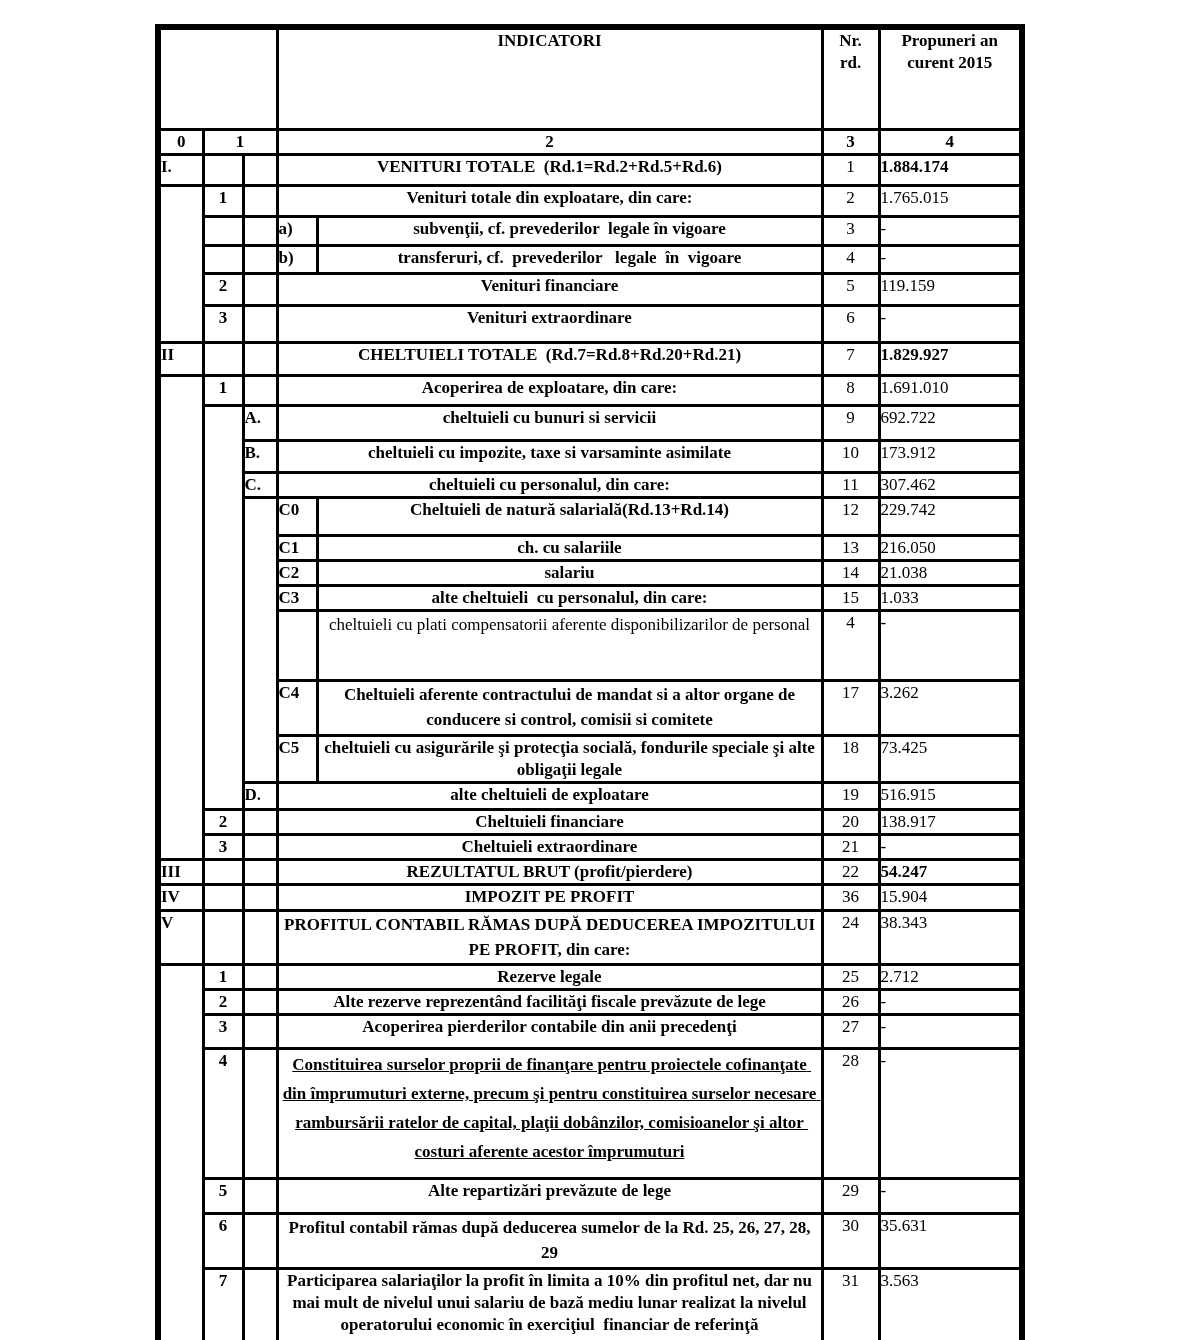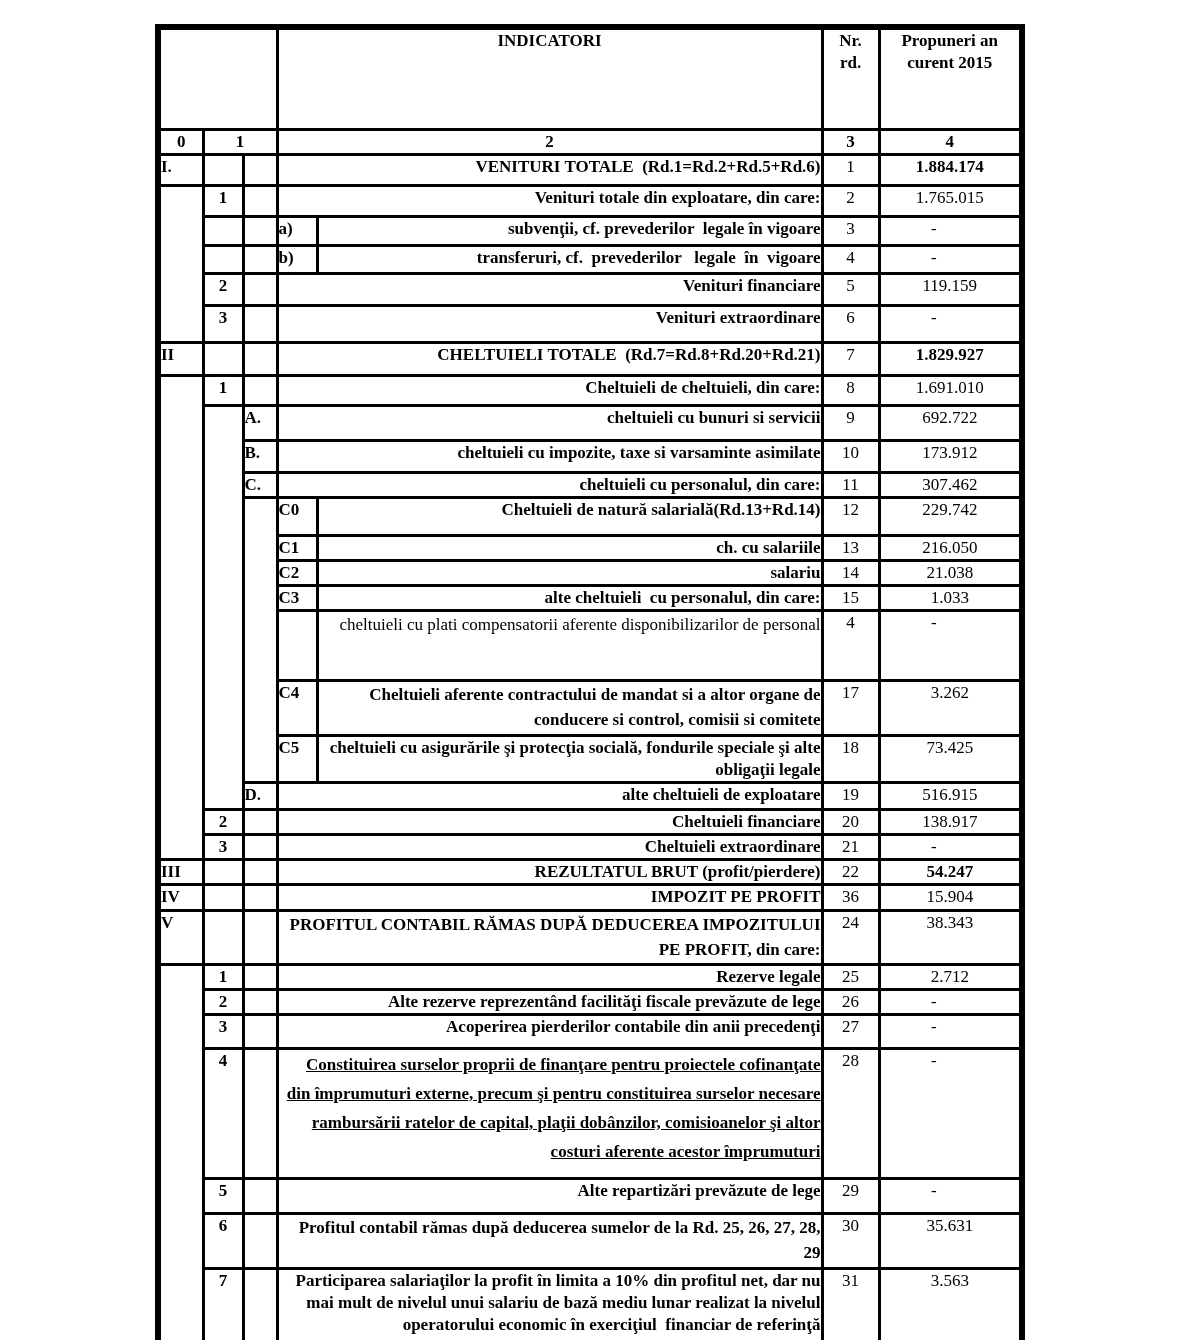--- a/index.html
+++ b/index.html
@@ -12,24 +12,24 @@
         font-size:17px;line-height:1.3;}
   
   td.hd{font-weight:bold;text-align:center;vertical-align:middle;white-space:pre-line;line-height:1.55;}
   td.colnum{font-weight:bold;text-align:center;vertical-align:middle;font-size:16px;line-height:1.1;}
   
   td.c0{font-weight:bold;text-align:left;padding:1px 2px;}
   td.c1{font-weight:bold;text-align:center;vertical-align:middle;}
   td.c2{font-weight:bold;text-align:left;padding:1px 2px;}
   td.c3{font-weight:bold;text-align:left;padding:1px 4px;}
   td.vmid{vertical-align:middle;}
-  td.ctext{font-weight:bold;text-align:right;padding:1px 4px;white-space:pre-wrap;}
+  td.ctext{font-weight:bold;text-align:center;padding:1px 4px;white-space:pre-wrap;}
   td.reg{font-weight:normal;}
   td.nr{font-weight:normal;text-align:center;vertical-align:bottom;padding-bottom:3px;font-size:16px;}
-  td.val{font-weight:normal;text-align:center;vertical-align:bottom;padding:0 9px 4px 0;}
+  td.val{font-weight:normal;text-align:left;vertical-align:bottom;padding:0 9px 4px 0;}
   td.val.bold{font-weight:bold;}
   td.val.dash{padding-right:32px;}
   .lh-md{line-height:1.5 !important;}
   .lh-xl{line-height:1.72 !important;text-decoration:underline;}
 </style>
 </head>
 <body>
 
 <div class="page">
 <table class="budget">
@@ -112,21 +112,21 @@
     <td class="c1"></td>
     <td class="c2"></td>
     <td colspan="2" class="ctext">CHELTUIELI TOTALE  (Rd.7=Rd.8+Rd.20+Rd.21)</td>
     <td class="nr">7</td>
     <td class="val bold">1.829.927</td>
   </tr>
   <tr style="height:30px">
     <td class="c0" rowspan="14"></td>
     <td class="c1">1</td>
     <td class="c2"></td>
-    <td colspan="2" class="ctext">Cheltuieli de cheltuieli, din care:</td>
+    <td colspan="2" class="ctext">Acoperirea de exploatare, din care:</td>
     <td class="nr">8</td>
     <td class="val">1.691.010</td>
   </tr>
   <tr style="height:35px">
     <td class="c1" rowspan="11"></td>
     <td class="c2">A.</td>
     <td colspan="2" class="ctext">cheltuieli cu bunuri si servicii</td>
     <td class="nr">9</td>
     <td class="val">692.722</td>
   </tr>

